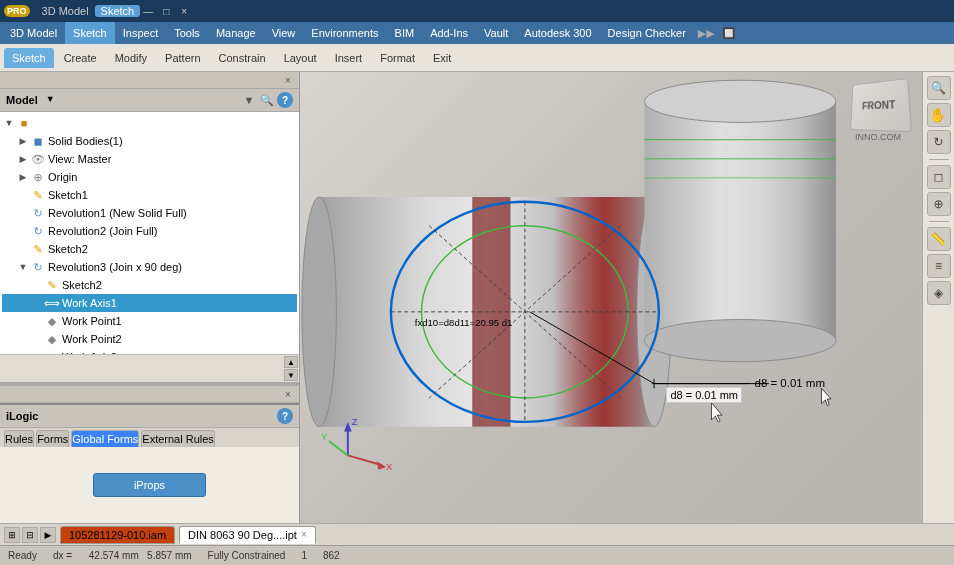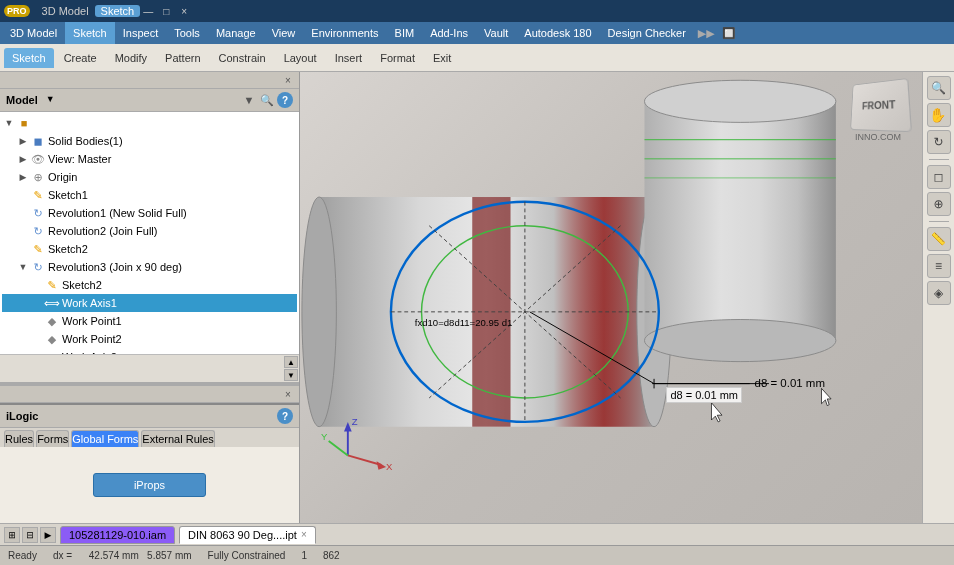--- a/index.html
+++ b/index.html
@@ -59,21 +59,21 @@
     .rt-btn { width: 24px; height: 24px; background: #d0ccc4; border: 1px solid #aaa; border-radius: 3px; display: flex; align-items: center; justify-content: center; cursor: pointer; font-size: 12px; color: #444; }
     .rt-separator { width: 20px; height: 1px; background: #aaa; margin: 2px 0; }
     
     
     .status-bar { background: #c8c4bc; height: 20px; display: flex; align-items: center; padding: 0 8px; font-size: 10px; color: #333; border-top: 1px solid #999; gap: 16px; }
     
     
     .doc-bar { background: #d8d4cc; height: 22px; display: flex; align-items: center; padding: 0 4px; border-top: 1px solid #aaa; gap: 4px; }
     .doc-icons { display: flex; gap: 2px; }
     .doc-icon { width: 16px; height: 16px; background: #c8c4bc; border: 1px solid #aaa; display: flex; align-items: center; justify-content: center; font-size: 9px; cursor: pointer; }
-    .doc-tab { background: #8b5cf6; border: 1px solid #999; padding: 2px 8px; font-size: 11px; cursor: pointer; display: flex; align-items: center; gap: 4px; border-radius: 3px 3px 0 0; }
+    .doc-tab { background: #c2410c; border: 1px solid #999; padding: 2px 8px; font-size: 11px; cursor: pointer; display: flex; align-items: center; gap: 4px; border-radius: 3px 3px 0 0; }
     .doc-tab.active { background: #fff; border-bottom-color: #fff; }
     .doc-tab-close { font-size: 10px; color: #888; cursor: pointer; }
     
     
     .scene-svg { position: absolute; top: 0; left: 0; width: 100%; height: 100%; }
     
     
     .panel-splitter { height: 4px; background: #aaa; cursor: ns-resize; }
     
     
@@ -102,21 +102,21 @@
   <div class="menu-item">3D Model</div>
   <div class="menu-item" style="background:#5a9fd4;">Sketch</div>
   <div class="menu-item">Inspect</div>
   <div class="menu-item">Tools</div>
   <div class="menu-item">Manage</div>
   <div class="menu-item">View</div>
   <div class="menu-item">Environments</div>
   <div class="menu-item">BIM</div>
   <div class="menu-item">Add-Ins</div>
   <div class="menu-item">Vault</div>
-  <div class="menu-item">Autodesk 180</div>
+  <div class="menu-item">Autodesk 300</div>
   <div class="menu-item">Design Checker</div>
   <span style="color:#aaa;padding:0 4px;">▶▶</span>
   <span style="color:#aaa;padding:0 4px;">🔲</span>
 </div>
 
 <div class="ribbon">
   <div class="ribbon-tab active">Sketch</div>
   <div class="ribbon-tab">Create</div>
   <div class="ribbon-tab">Modify</div>
   <div class="ribbon-tab">Pattern</div>

